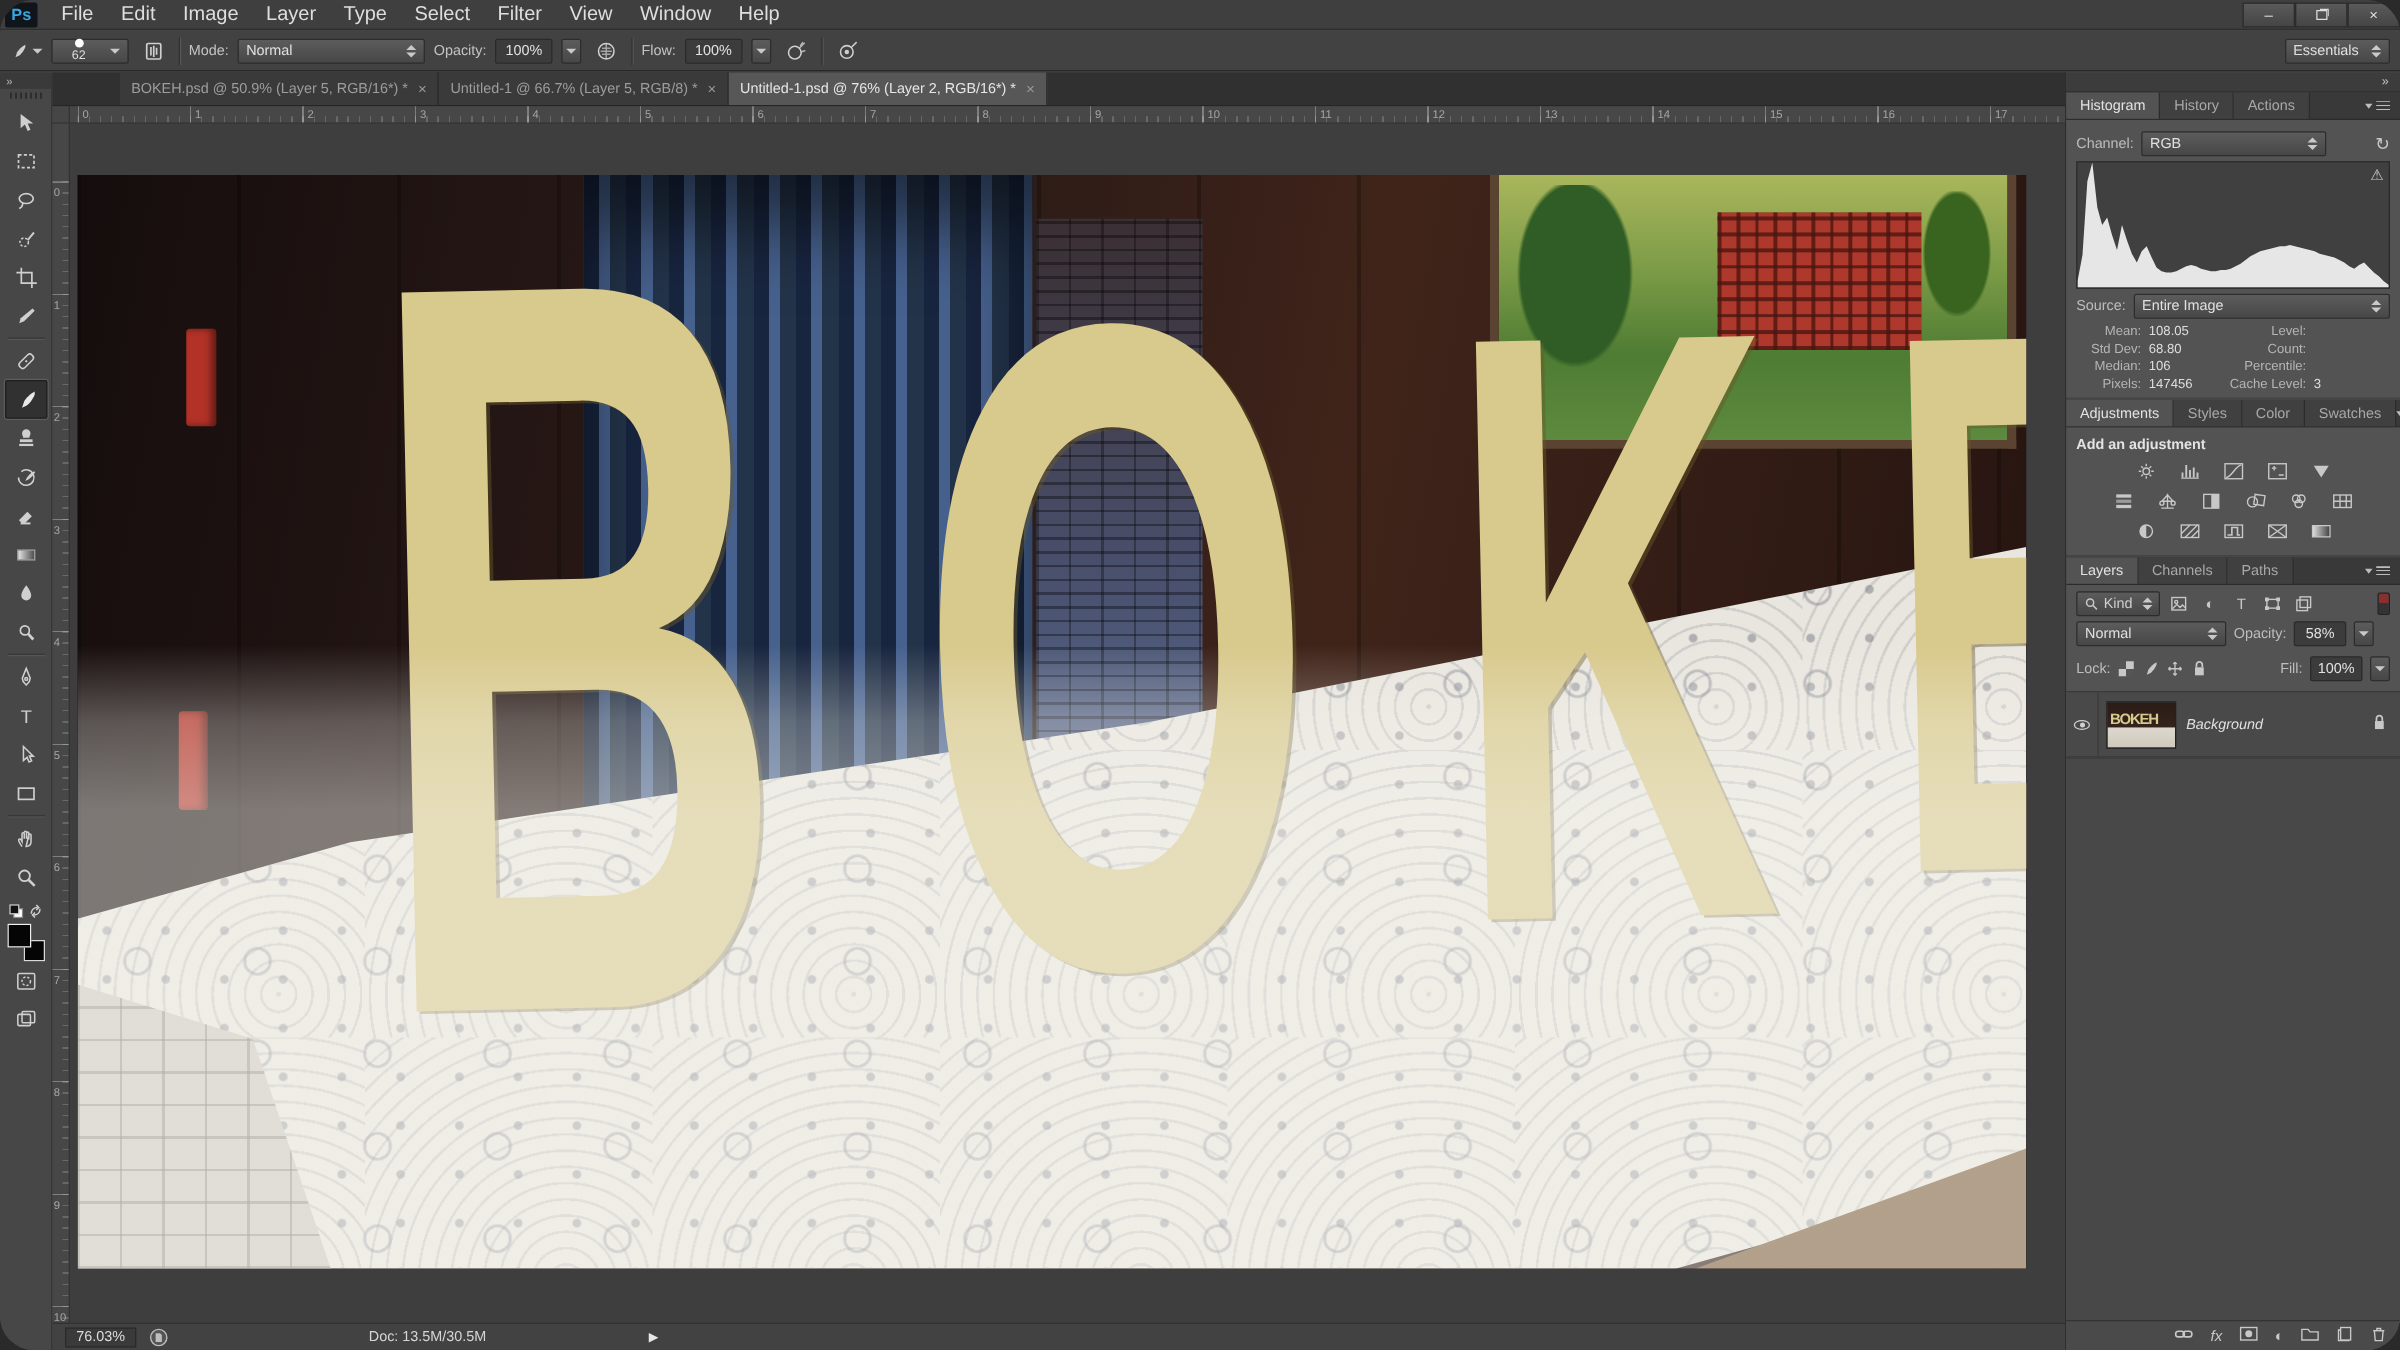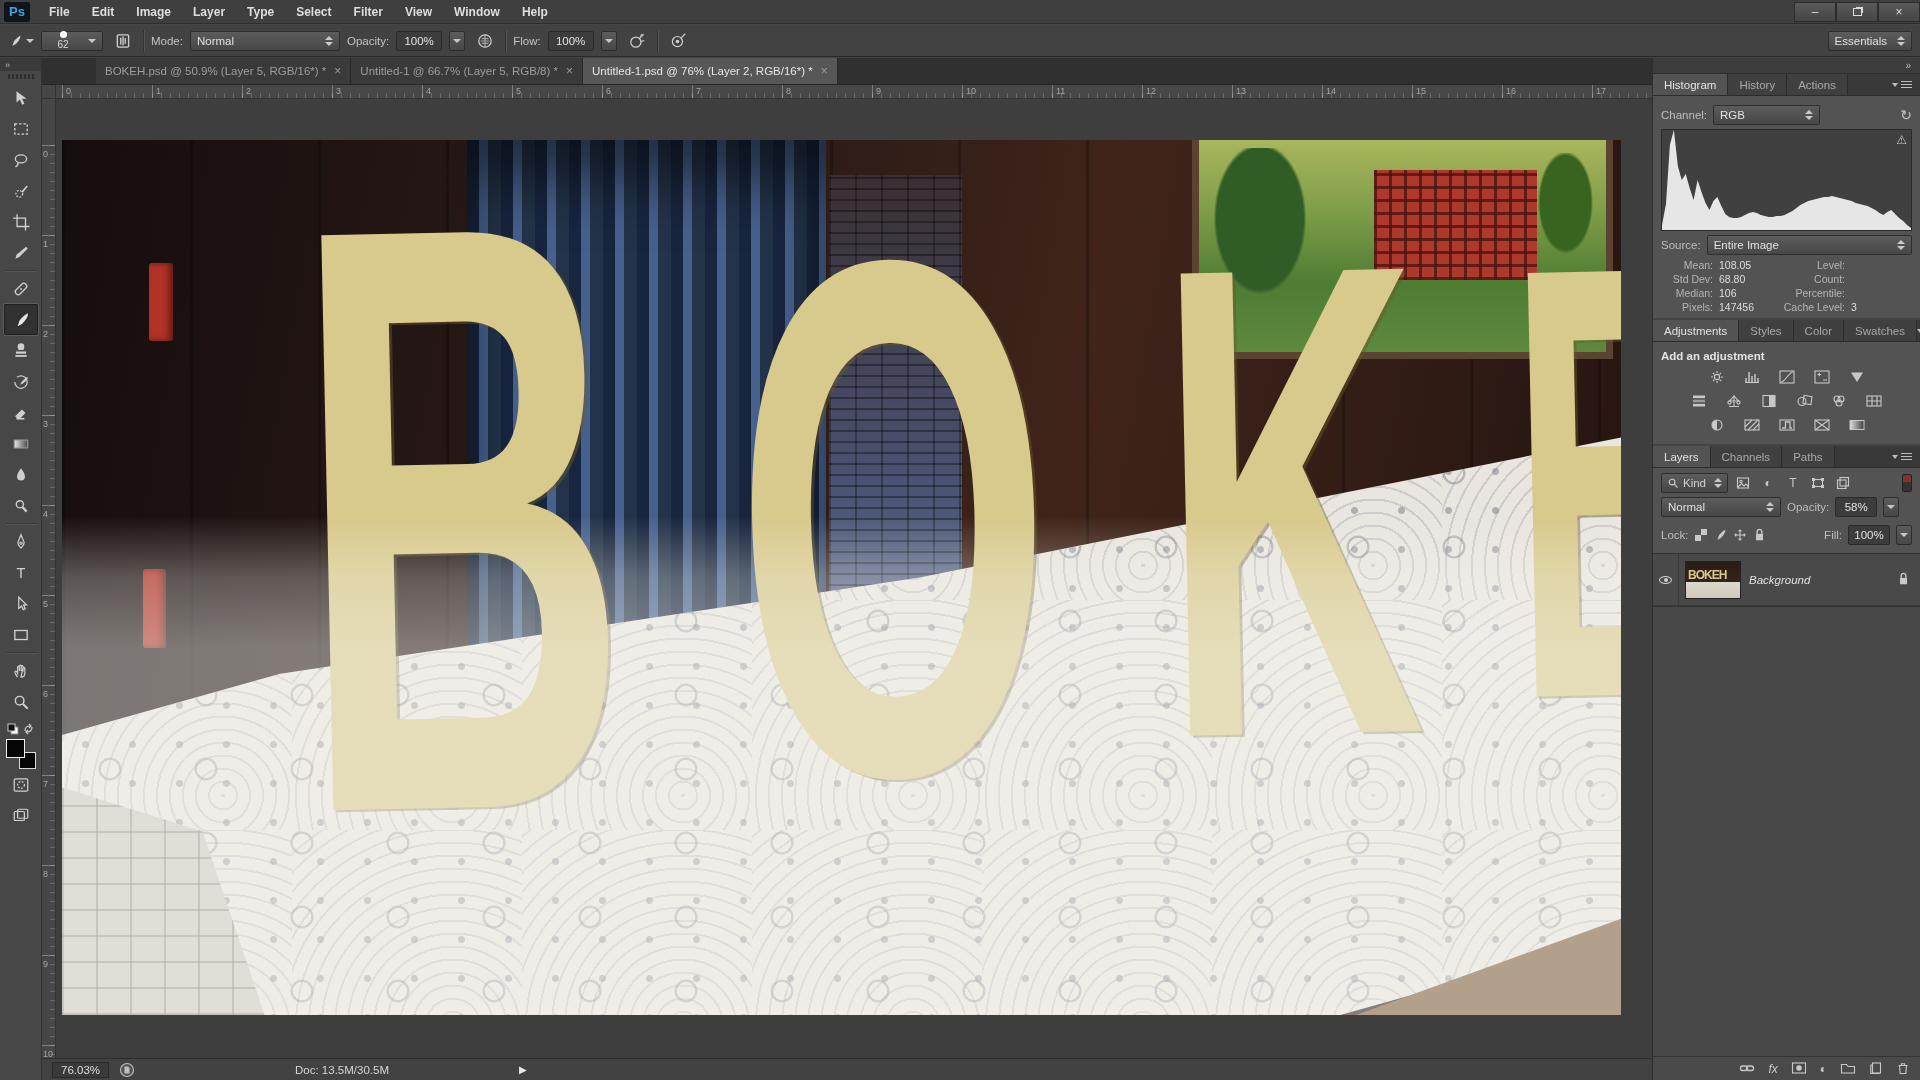--- a/index.html
+++ b/index.html
@@ -1,22 +1,22 @@
 <!DOCTYPE html>
 <html><head>
 <meta charset="utf-8">
 <style>
   html,body{margin:0;padding:0;background:#2a2a2a;}
   *{box-sizing:border-box;font-family:"Liberation Sans",sans-serif;}
-  #app{position:relative;width:1920px;height:1080px;background:#454545;overflow:hidden;color:#cfcfcf;font-size:11.5px;}
+  #app{position:relative;width:1920px;height:1080px;background:#454545;overflow:hidden;color:#cfcfcf;font-size:11.5px;border-radius:27px;}
 
   
   .titlebar{position:absolute;top:0;left:0;right:0;height:24px;background:#3f3f3f;display:flex;align-items:center;border-bottom:1px solid #2e2e2e;}
   .pslogo{width:26px;height:20px;margin:0 8px 0 4px;background:#10151c;color:#39a6e0;font-weight:bold;font-size:13px;display:flex;align-items:center;justify-content:center;border-radius:2px;}
-  .menu-item{padding:0 11px;height:20px;display:flex;align-items:center;color:#dedede;font-size:12px;cursor:default;font-weight:bold;}
+  .menu-item{padding:0 11px;height:20px;display:flex;align-items:center;color:#dedede;font-size:16px;cursor:default;}
   .win-controls{margin-left:auto;display:flex;}
   .wbtn{width:42px;height:20px;display:flex;align-items:center;justify-content:center;background:linear-gradient(#5a5a5a,#454545);border:1px solid #2c2c2c;color:#ddd;font-size:12px;}
   .restore-glyph{width:9px;height:8px;border:1px solid #ddd;box-shadow:2px -2px 0 -1px #ddd;}
 
   
   .optionsbar{position:absolute;top:25px;left:0;right:0;height:32px;background:#424242;border-bottom:1px solid #282828;display:flex;align-items:center;gap:7px;padding:0 8px;}
   .ob-sep{width:1px;height:22px;background:#333;box-shadow:1px 0 0 #555;}
   .field{display:flex;align-items:center;gap:6px;background:linear-gradient(#5c5c5c,#474747);border:1px solid #2d2d2d;border-radius:2px;height:20px;padding:0 6px;color:#e0e0e0;}
   .numfield{background:#3c3c3c;border:1px solid #2a2a2a;border-radius:2px;height:20px;min-width:46px;display:flex;align-items:center;justify-content:center;color:#e2e2e2;}
   .dar{display:inline-flex;flex-direction:column;gap:2px;margin-left:4px;}
@@ -515,21 +515,21 @@
         <div class="ptab">History</div>
         <div class="ptab">Actions</div>
         <div class="pmenu">
             <span class="tri"></span>
             <span class="bars"></span>
           </div>
       </div>
       <div class="pbody">
         <div class="prow">
           <span class="plabel">Channel:</span>
-          <div class="field" style="width:107px">
+          <div class="field" style="width:148px">
             <span>RGB</span>
             <span class="dar" style="margin-left:auto">
                 <b class="up"></b>
                 <b class="dn"></b>
               </span>
           </div>
           <span style="margin-left:auto;font-size:14px;color:#c5c5c5">↻</span>
         </div>
         <div class="histbox">
           <svg viewBox="0 0 256 100" preserveAspectRatio="none">

